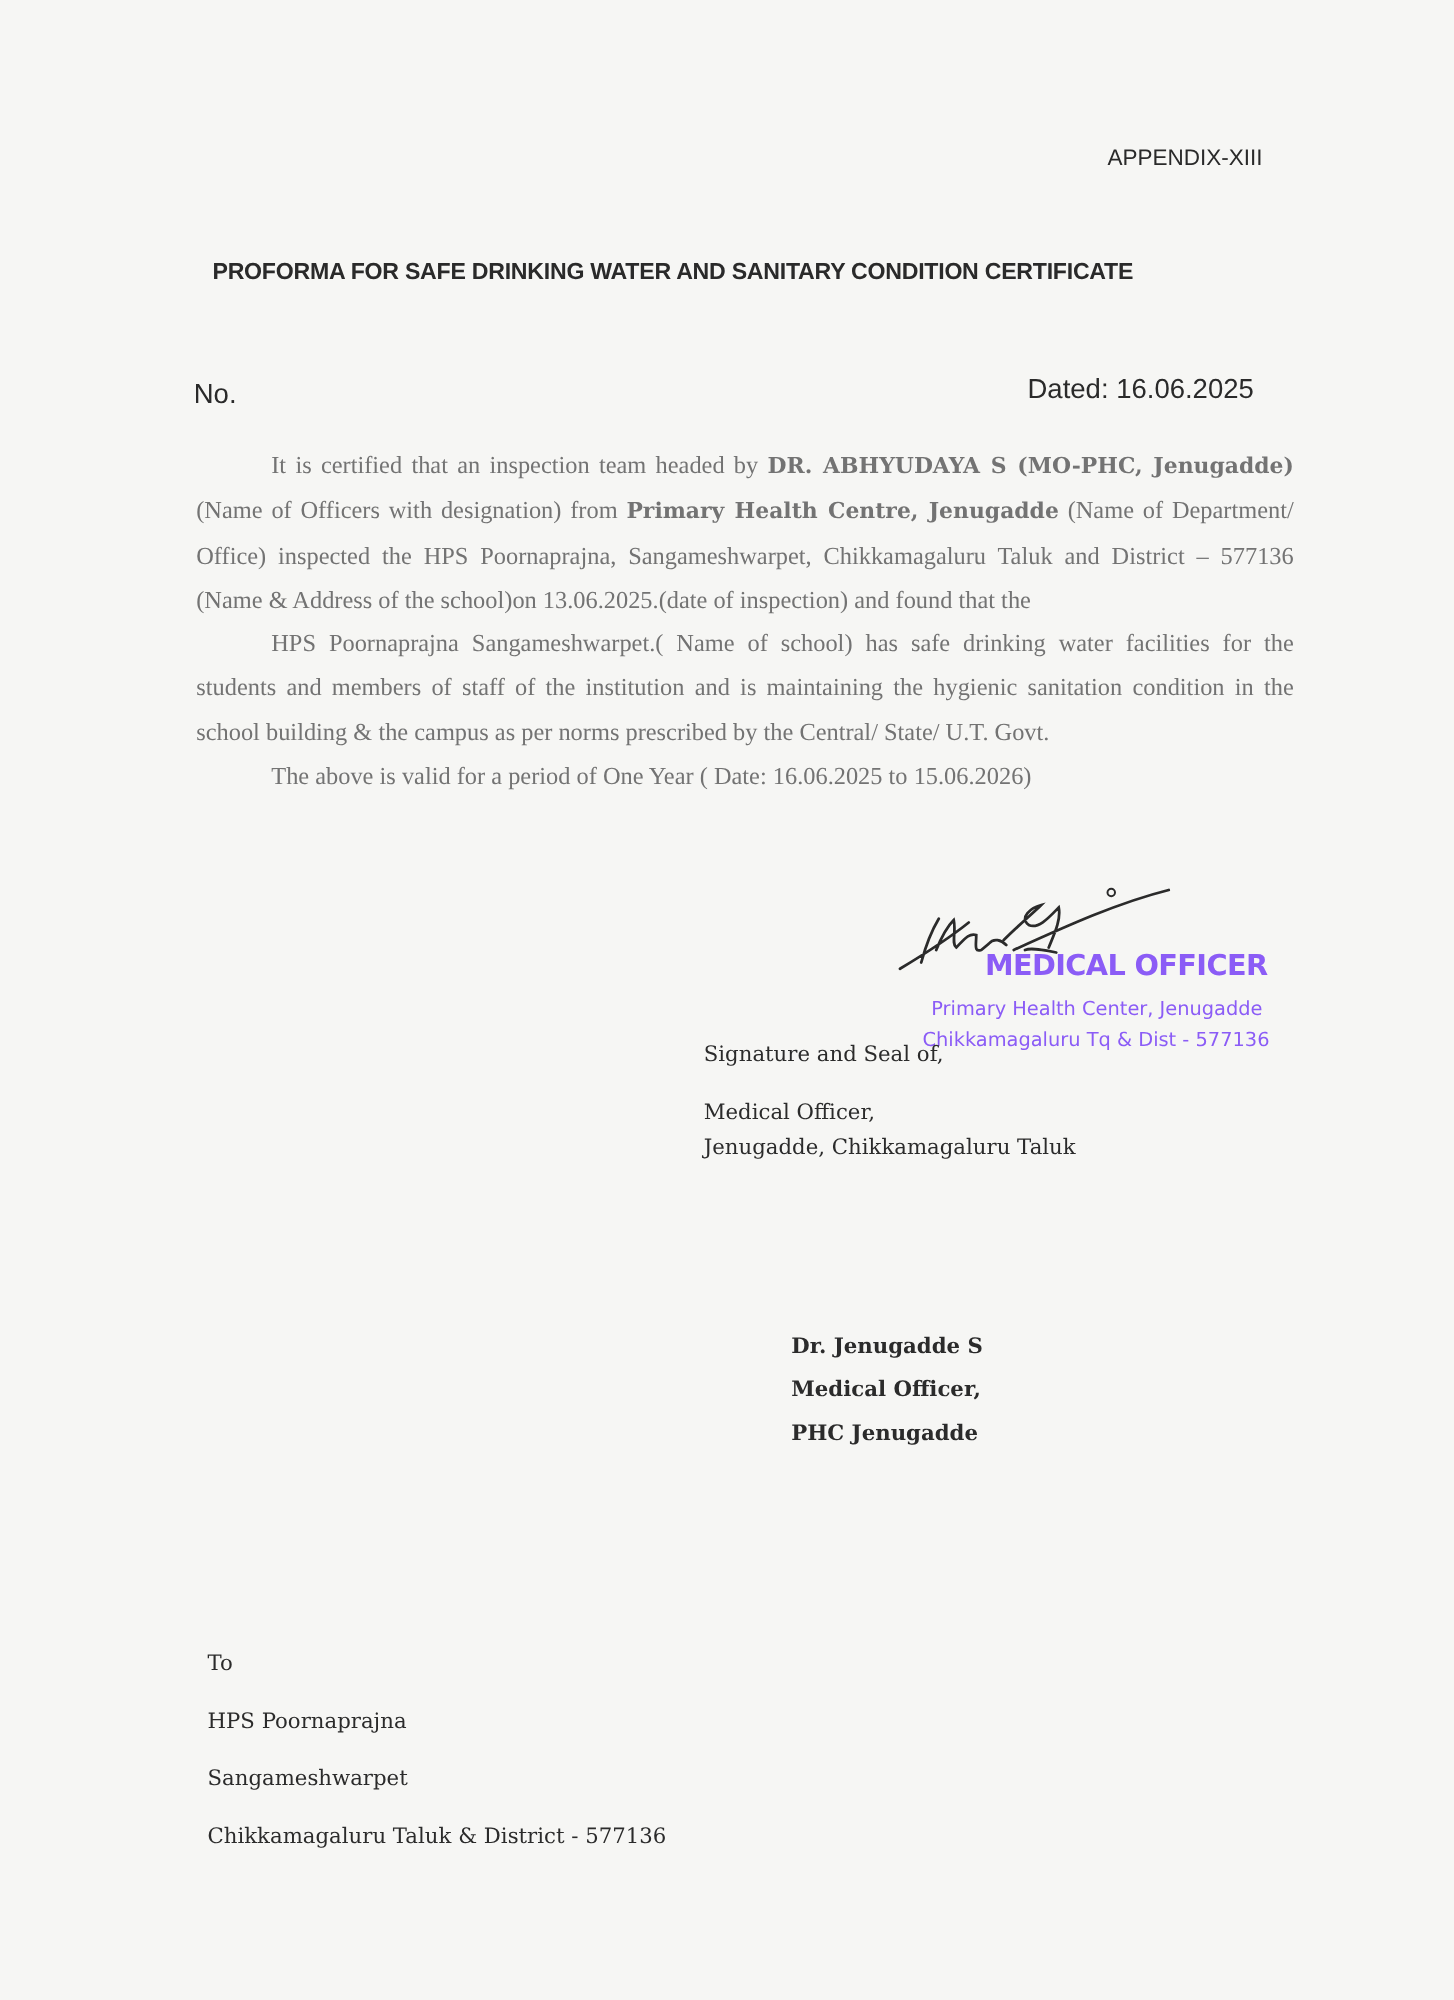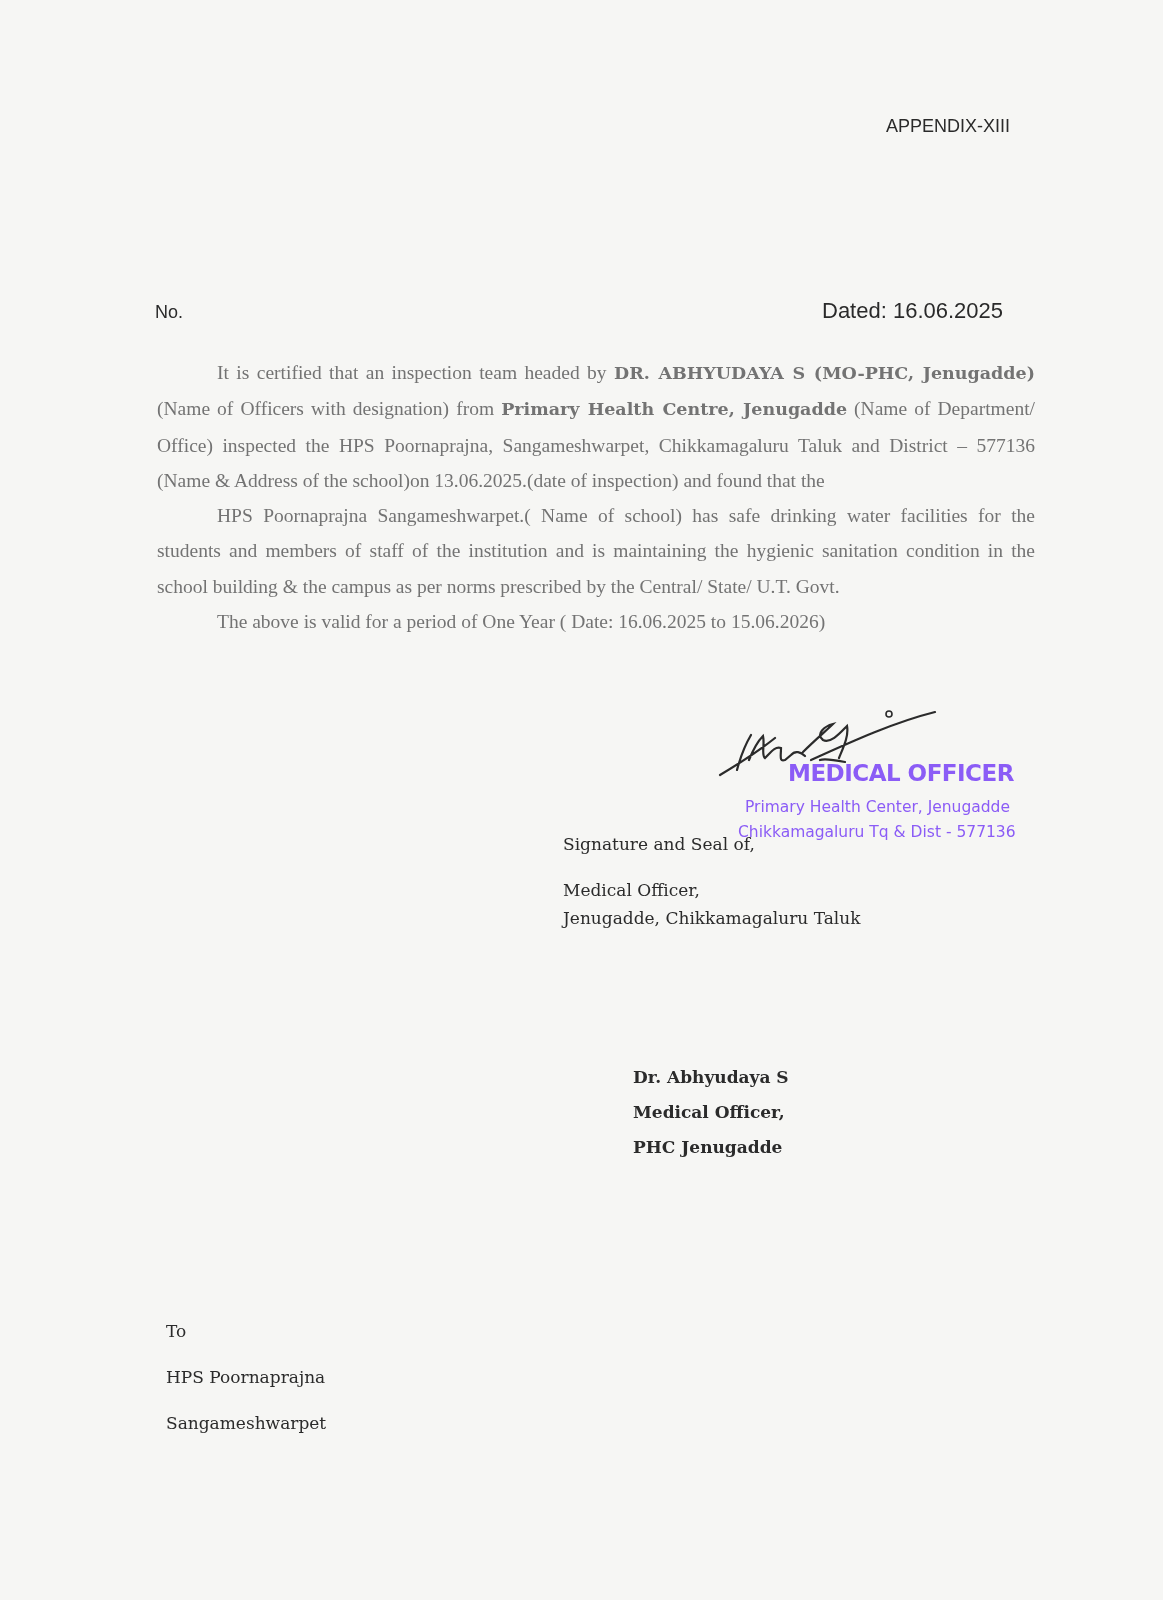--- a/index.html
+++ b/index.html
@@ -8,21 +8,21 @@
     background: #f4f4f2;
     font-family: "DejaVu Serif", serif;
     color: #2a2a2a;
   }
   .page { position: absolute; left: 0; top: 0; width: 1163px; height: 1600px;
     background: #f6f6f4; }
   .abs { position: absolute; white-space: nowrap; }
   .sans { font-family: "Liberation Sans", sans-serif; }
   .appendix { left: 886px; top: 116px; font-size: 18px; }
   .title { left: 170px; top: 206px; font-size: 18.5px; font-weight: bold; letter-spacing: -0.2px; }
-  .no { left: 155px; top: 302px; font-size: 18px; }
+  .no { left: 155px; top: 302px; font-size: 22px; }
   .dated { left: 822px; top: 298px; font-size: 22px; }
 
   .body-text {
     position: absolute; left: 157px; top: 355px; width: 878px;
     font-family: "Liberation Serif", serif; font-size: 19.5px; line-height: 35.3px;
     text-align: justify; color: #737373;
   }
   .body-text p { margin: 0; }
   .body-text .indent { text-indent: 60px; }
   .body-text b { font-weight: bold; font-family: "DejaVu Serif", serif; font-size: 17.5px; }
@@ -40,20 +40,21 @@
   .office div { white-space: nowrap; }
   .signer { left: 633px; top: 1060px; line-height: 35px; font-weight: bold; }
   .to-block { left: 166px; top: 1308px; line-height: 46px; }
 </style>
 </head>
 <body>
 
 <div class="page">
 
   <div class="abs sans appendix">APPENDIX-XIII</div>
+  <div class="abs sans title">PROFORMA FOR SAFE DRINKING WATER AND SANITARY CONDITION CERTIFICATE</div>
   <div class="abs sans no">No.</div>
   <div class="abs sans dated">Dated: 16.06.2025</div>
 
   <div class="body-text">
     <p class="indent"><span>It is certified that an inspection team headed by </span><b>DR. ABHYUDAYA S (MO-PHC, Jenugadde)</b><span> (Name of Officers with designation) from </span><b>Primary Health Centre, Jenugadde</b><span> (Name of Department/ Office) inspected the HPS Poornaprajna, Sangameshwarpet,  Chikkamagaluru Taluk and District – 577136 (Name &amp; Address of the school)on 13.06.2025.(date of inspection) and found that the</span></p>
     <p class="indent">HPS Poornaprajna Sangameshwarpet.( Name of school) has safe drinking water facilities for the students and members of staff of the institution and is maintaining the hygienic sanitation condition in the school building &amp; the campus as per norms prescribed by the Central/ State/ U.T. Govt.</p>
     <p class="indent last">The above is valid for a period of One Year ( Date: 16.06.2025 to 15.06.2026)</p>
   </div>
 
   <svg class="sig-svg" width="230" height="90" viewBox="0 0 230 90">
@@ -66,24 +67,25 @@
   <div class="stamp stamp-line2">Chikkamagaluru Tq &amp; Dist - 577136</div>
 
   <div class="abs serif2 sig-label">Signature and Seal of,</div>
 
   <div class="abs serif2 office">
     <div>Medical Officer,</div>
     <div>Jenugadde, Chikkamagaluru Taluk</div>
   </div>
 
   <div class="abs serif2 signer">
-    <div>Dr. Abhyudaya S</div>
+    <div>Dr. Jenugadde S</div>
     <div>Medical Officer,</div>
     <div>PHC Jenugadde</div>
   </div>
 
   <div class="abs serif2 to-block">
     <div>To</div>
     <div>HPS Poornaprajna</div>
     <div>Sangameshwarpet</div>
+    <div>Chikkamagaluru Taluk  &amp;  District - 577136</div>
   </div>
 
 </div>
 
 </body></html>

